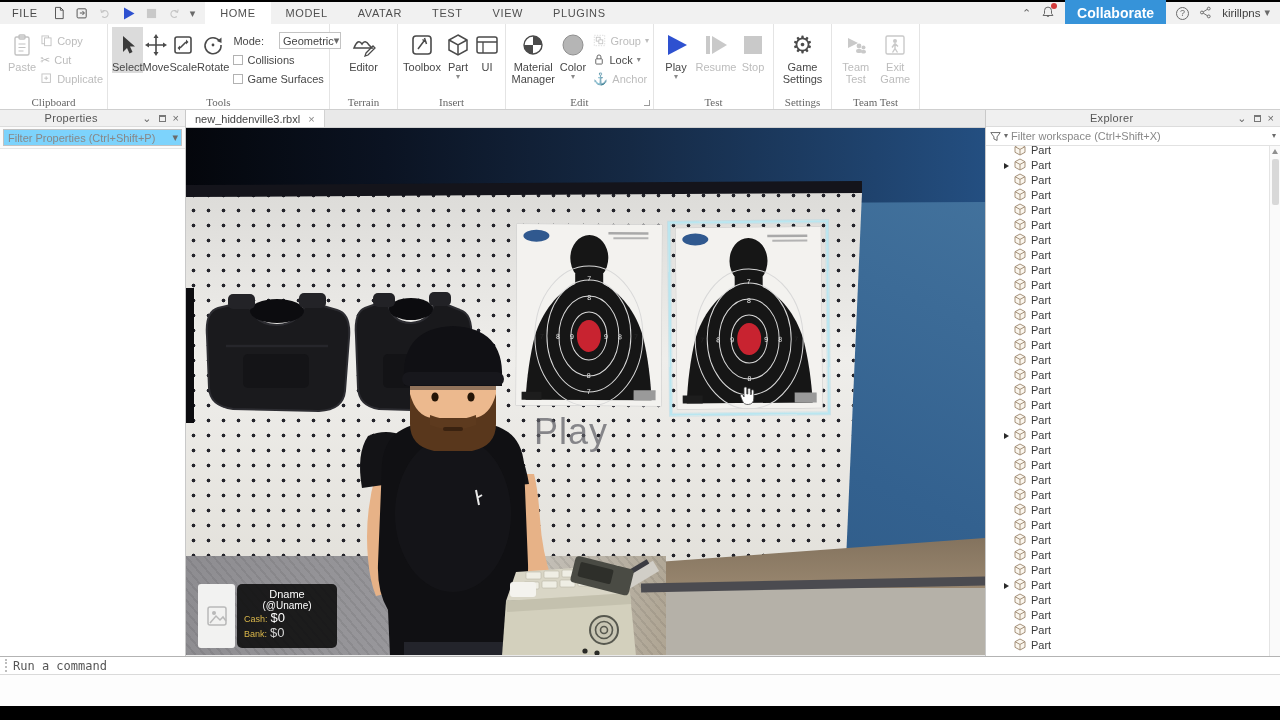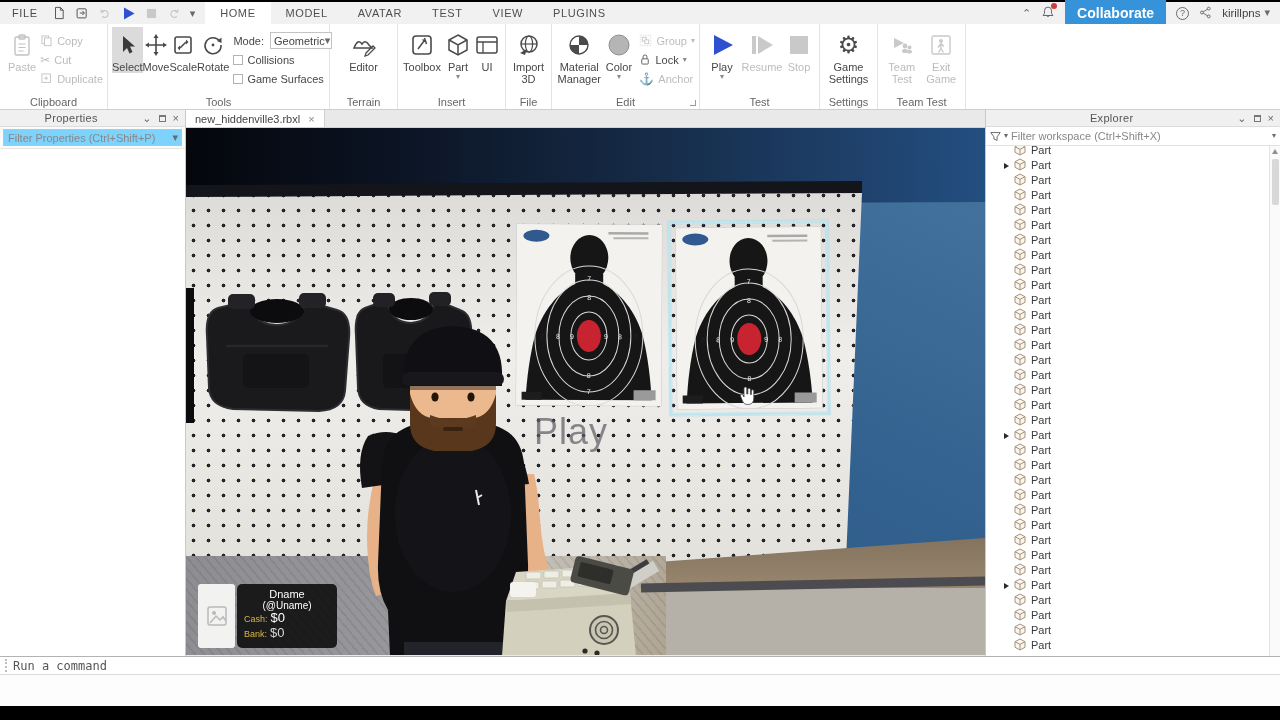--- a/index.html
+++ b/index.html
@@ -23,29 +23,29 @@
   .glyph { color:#6a6a6a; font-size:11px; line-height:1; }
   .bell { position:relative; }
   .bell .dot { position:absolute; right:-2px; top:-2px; width:6px; height:6px; border-radius:50%; background:#d23b3b; }
   .collab-btn { background:#3693d9; color:#fff; font-size:14px; font-weight:bold; border:none; border-radius:3px; padding:12px 12px; }
   .help-circ { width:13px; height:13px; border:1px solid #6a6a6a; border-radius:50%; font-size:9px; display:flex; align-items:center; justify-content:center; color:#6a6a6a; }
   .user { display:flex; align-items:flex-start; gap:4px; font-size:11.5px; color:#3f3f3f; }
 
   
   .ribbon { height:86px; background:#fff; border-bottom:1px solid #cfcfcf; display:flex; }
   .rgroup { position:relative; border-right:1px solid #e4e4e4; height:100%; padding:3px 4px 14px 4px; display:flex; align-items:flex-start; }
-  .rgroup-label { position:absolute; bottom:1px; left:0; right:0; text-align:center; font-size:11px; color:#666; }
+  .rgroup-label { position:absolute; bottom:1px; left:0; right:0; text-align:center; font-size:11px; color:#666;font-family:Liberation Serif, serif; }
   .bigbtn { display:flex; flex-direction:column; align-items:center; font-size:11px; color:#474747; line-height:12px; text-align:center; padding-top:5px; }
   .bigbtn .bicon { width:26px; height:26px; display:flex; align-items:center; justify-content:center; margin-bottom:3px; }
   .bigbtn.sel { background:#dbdbdb; }
   .dis, .dis * { color:#bcbcbc !important; }
   .smallcol { display:flex; flex-direction:column; justify-content:flex-start; padding-top:4px; }
   .smallbtn { display:flex; align-items:center; gap:4px; height:19px; font-size:11px; color:#474747; }
   .caret-under { font-size:8px; color:#8a8a8a; line-height:7px; }
-  .mode-row { display:flex; align-items:center; gap:6px; height:19px; font-size:11px; color:#474747; }
+  .mode-row { display:flex; align-items:center; gap:15px; height:19px; font-size:11px; color:#474747; }
   .dropdown { width:62px; height:17px; border:1px solid #c3c3c3; background:#fff; display:flex; align-items:center; justify-content:space-between; padding:0 3px; font-size:11px; color:#444; }
   .cbrow { display:flex; align-items:center; gap:4px; height:19px; font-size:11px; color:#474747; }
   .cbox { width:10px; height:10px; border:1px solid #b2b2b2; background:#fff; }
   .dlaunch { position:absolute; right:3px; bottom:3px; width:6px; height:6px; border-right:1px solid #9a9a9a; border-bottom:1px solid #9a9a9a; }
   .gearglyph { font-size:24px; color:#4a4a4a; line-height:24px; }
   .anchorglyph { font-size:12px; }
 
   
   .main { height:546px; display:flex; background:#fff; }
   .panel-header { height:17px; background:#f0f0f0; border-bottom:1px solid #dcdcdc; display:flex; align-items:center; font-size:11px; color:#555; }
@@ -325,35 +325,20 @@
             <svg width="24" height="22" viewBox="0 0 24 22">
               <rect x="2" y="3" width="20" height="16" rx="2" fill="none" stroke="#4a4a4a" stroke-width="1.5"></rect>
               <path d="M2 8 h20 M8 8 v11" stroke="#4a4a4a" stroke-width="1.3"></path>
             </svg>
           </span>
         <span>UI</span>
       </div>
       <div class="rgroup-label">Insert</div>
     </div>
 
-    <div class="rgroup" style="width:46px; justify-content:center">
-      <div class="bigbtn" style="width:42px">
-        <span class="bicon">
-            <svg width="24" height="24" viewBox="0 0 24 24">
-              <circle cx="12" cy="11" r="8" fill="none" stroke="#4a4a4a" stroke-width="1.5"></circle>
-              <ellipse cx="12" cy="11" rx="3.6" ry="8" fill="none" stroke="#4a4a4a" stroke-width="1.2"></ellipse>
-              <path d="M4 11 h16" stroke="#4a4a4a" stroke-width="1.2"></path>
-              <polygon points="10,16 3,20 8,22" fill="#4a4a4a"></polygon>
-            </svg>
-          </span>
-        <span>Import</span>
-        <span>3D</span>
-      </div>
-      <div class="rgroup-label">File</div>
-    </div>
 
     <div class="rgroup" style="width:148px">
       <div class="bigbtn" style="width:48px">
         <span class="bicon">
             <svg width="24" height="24" viewBox="0 0 24 24">
               <circle cx="12" cy="12" r="9" fill="#fff" stroke="#4a4a4a" stroke-width="1.4"></circle>
               <path d="M12 3 A9 9 0 0 1 21 12 L12 12 Z" fill="#4a4a4a"></path>
               <path d="M12 21 A9 9 0 0 1 3 12 L12 12 Z" fill="#4a4a4a"></path>
             </svg>
           </span>

